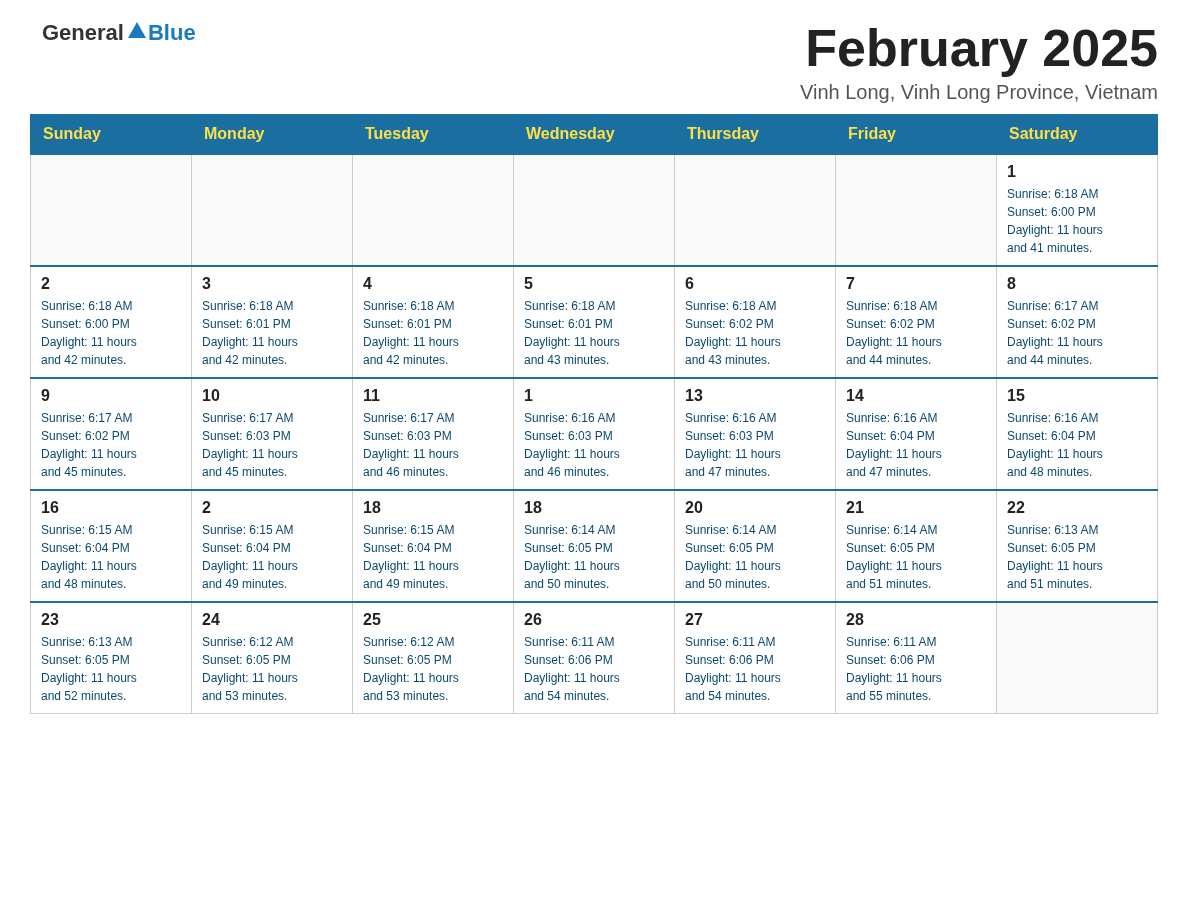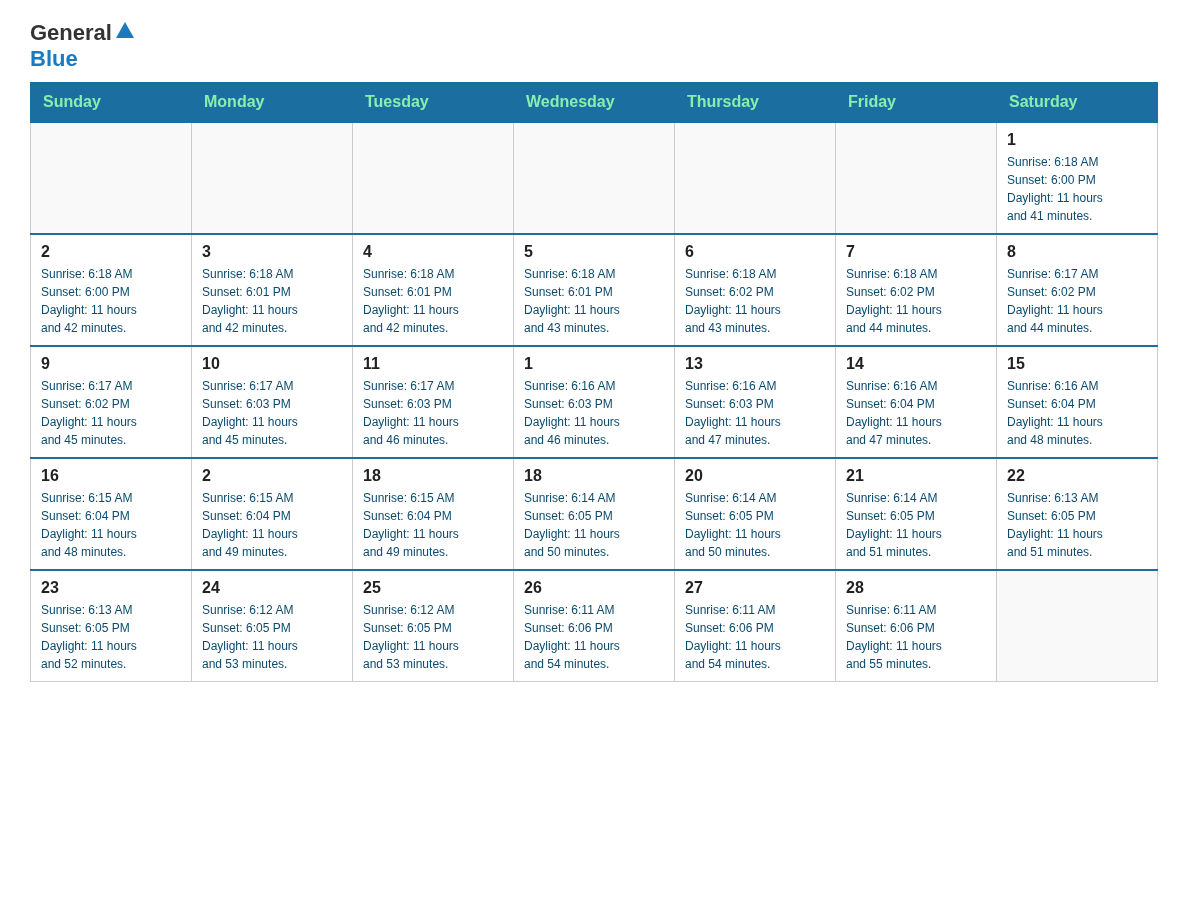--- a/index.html
+++ b/index.html
@@ -41,21 +41,21 @@
       color: #555;
       margin-top: 4px;
     }
     .calendar {
       width: 100%;
       border-collapse: collapse;
       margin-top: 8px;
     }
     .calendar th {
       background-color: #1a6fa0;
-      color: #86efac;
+      color: #fde047;
       font-size: 16px;
       font-weight: bold;
       padding: 10px 12px;
       text-align: left;
       border: 1px solid #1a6fa0;
     }
     .calendar td {
       border: 1px solid #ccc;
       vertical-align: top;
       padding: 8px 10px;
@@ -78,21 +78,22 @@
     .day-info {
       font-size: 12px;
       color: #0c4a6e;
       line-height: 1.5;
     }
     .empty-cell {
       background: #f9f9f9;
     }
     .logo-container {
       display: flex;
-      flex-direction: column;
+      flex-direction: row;
+      margin-left: 12px;
     }
     .logo-word {
       display: flex;
       align-items: center;
     }
   </style>
 </head>
 <body>
 
 <div class="header">
@@ -100,20 +101,24 @@
     <div class="logo-word">
       <span class="logo-text-general">General</span>
       <svg width="22" height="22" viewBox="0 0 22 22" style="margin-left:2px; margin-top:-4px;">
         <polygon points="2,18 11,2 20,18" fill="#1a7abf"></polygon>
       </svg>
     </div>
     <div>
       <span class="logo-text-blue">Blue</span>
     </div>
   </div>
+  <div class="title-section">
+    <div class="calendar-title">February 2025</div>
+    <div class="calendar-subtitle">Vinh Long, Vinh Long Province, Vietnam</div>
+  </div>
 </div>
 
 <table class="calendar">
   <thead>
     <tr>
     <th>Sunday</th>
         <th>Monday</th>
         <th>Tuesday</th>
         <th>Wednesday</th>
         <th>Thursday</th>

